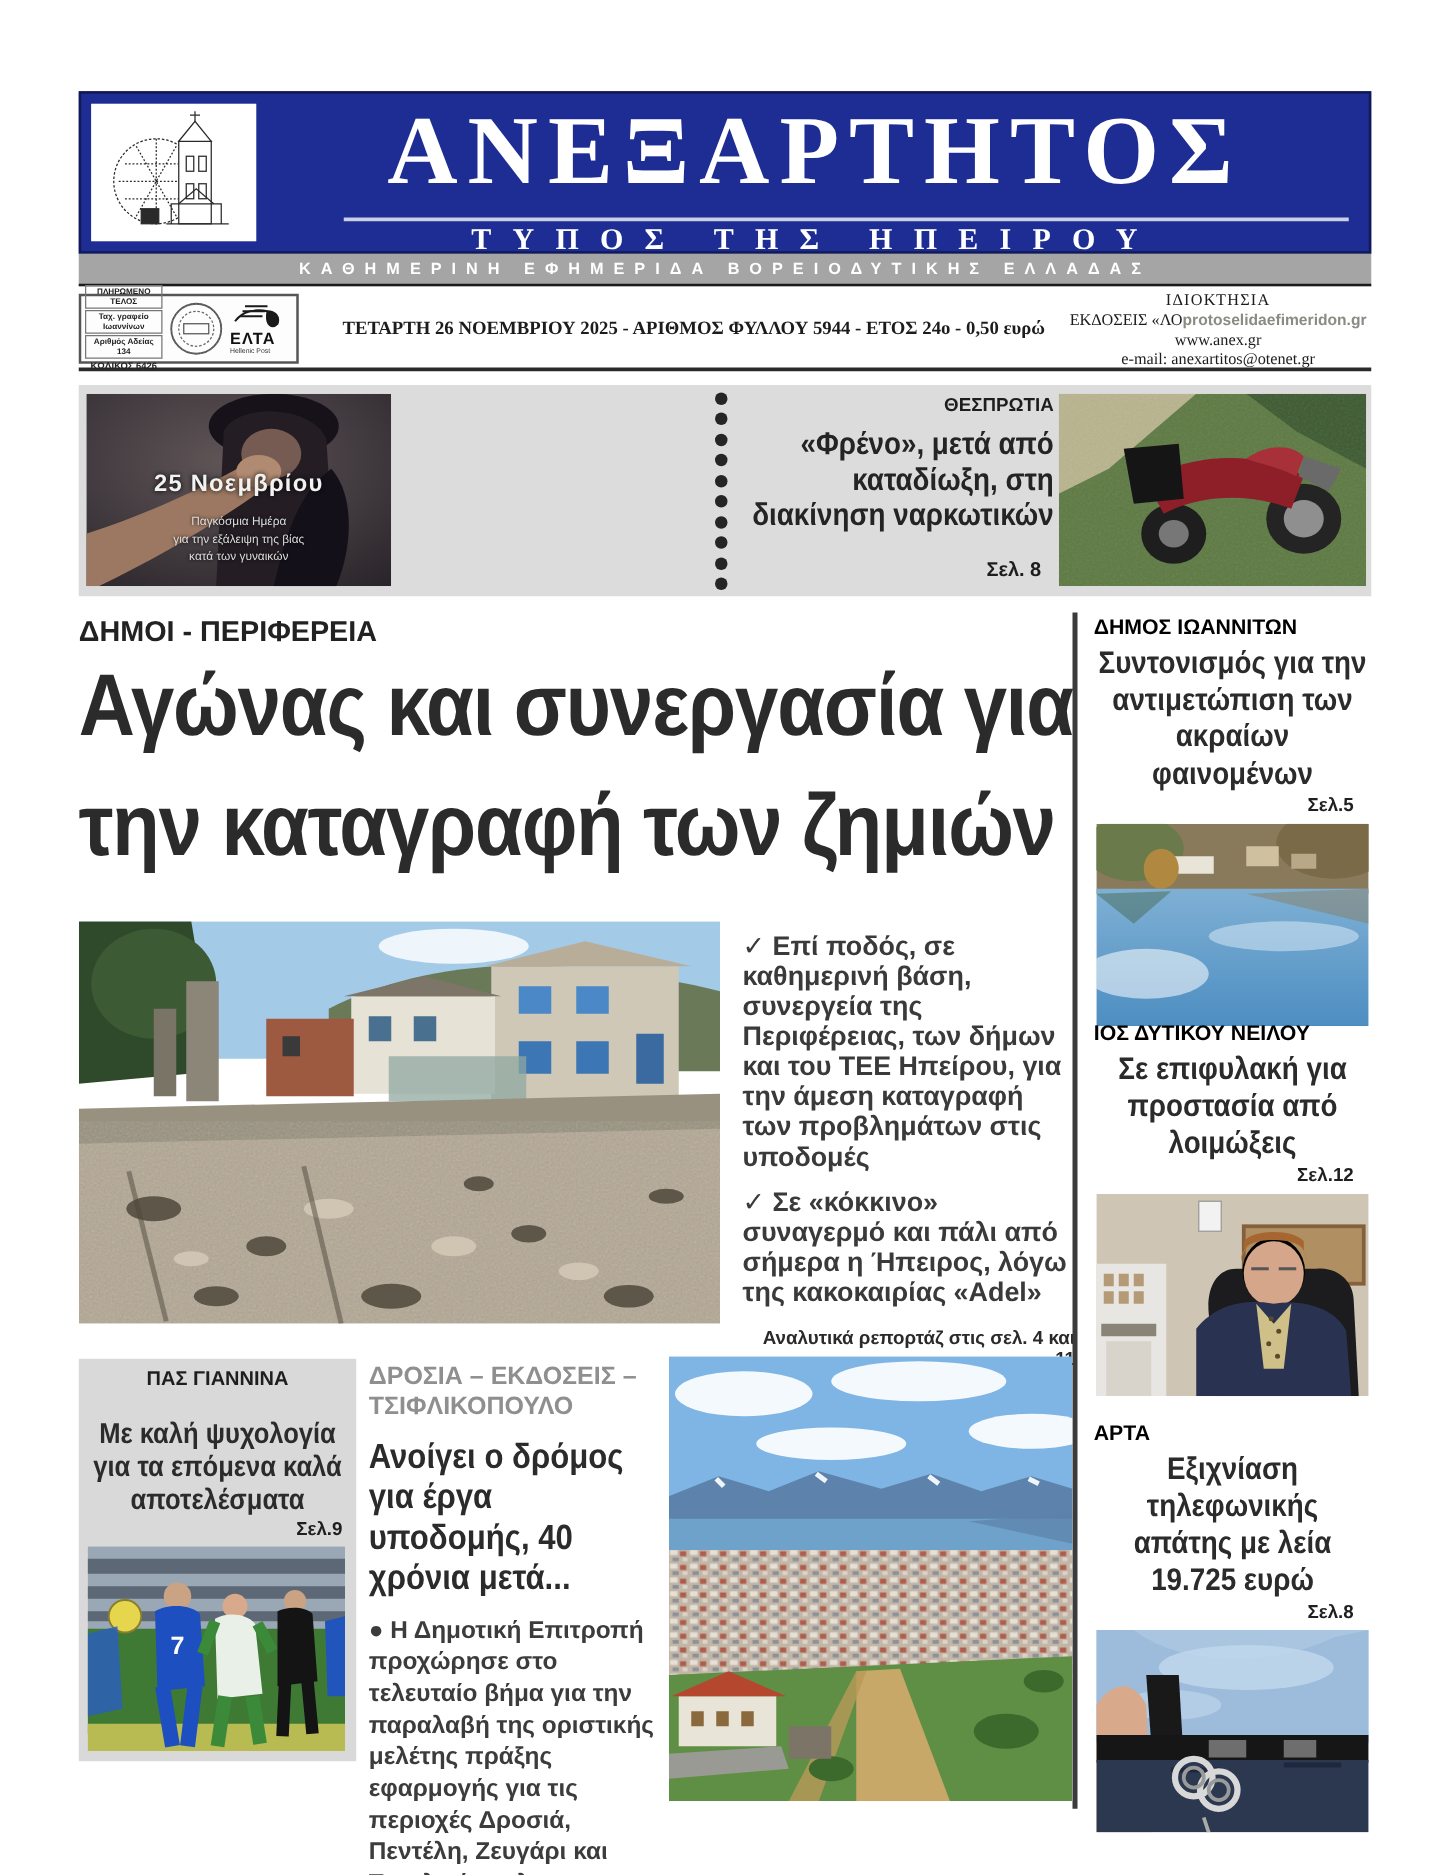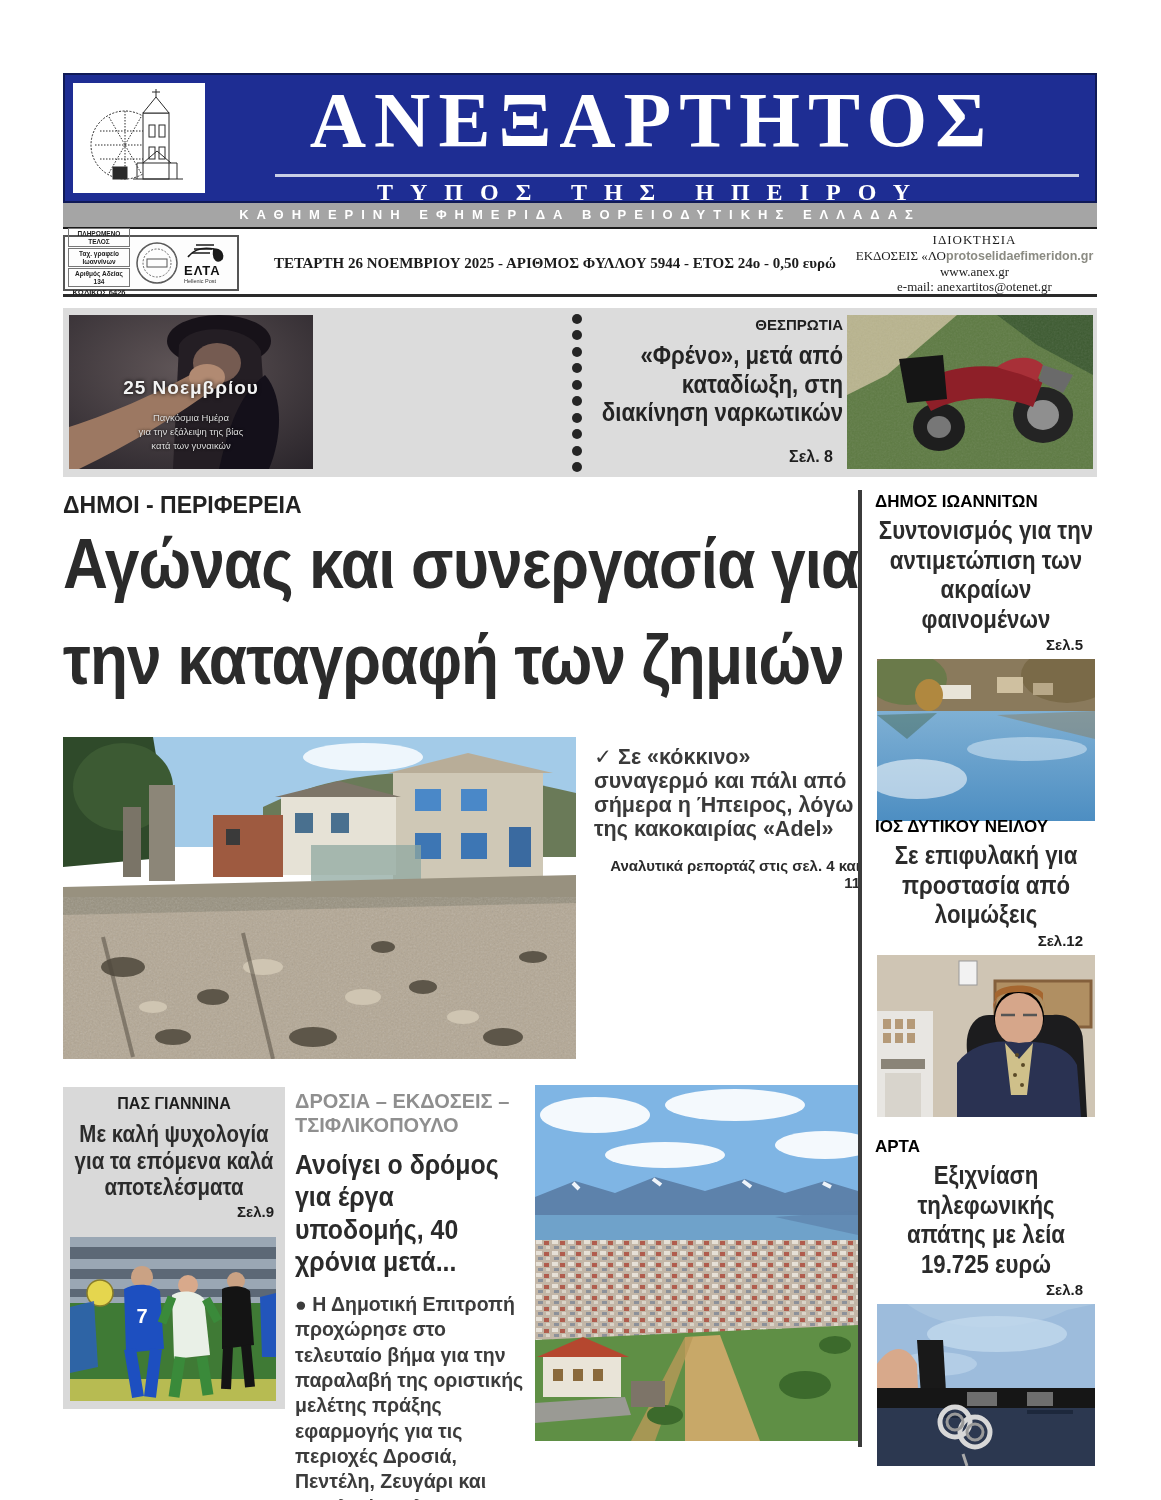--- a/index.html
+++ b/index.html
@@ -75,21 +75,21 @@
   .rc-headline{text-align:center;font-size:25px;font-weight:bold;color:#2b2b2b;line-height:1.18;margin-bottom:2px;}
   .rc-page{text-align:right;font-size:15px;font-weight:bold;color:#1f1f1f;margin-bottom:6px;padding-right:14px;}
   .rc-photo{width:218px;height:162px;overflow:hidden;margin:0 auto;}
 
   
   .sports{left:63px;top:1082px;width:222px;}
   .sports-title{text-align:center;font-family:"Liberation Serif","DejaVu Serif",serif;
       font-size:37px;font-weight:bold;color:#111;letter-spacing:1px;}
   .sports-box{margin-top:5px;background:#d9d9d9;height:322px;position:relative;padding:8px 7px 0 7px;box-sizing:border-box;}
   .sp-kicker{text-align:center;font-size:16px;font-weight:bold;color:#1e1e1e;}
-  .sp-headline{text-align:center;font-size:23px;font-weight:bold;color:#2b2b2b;line-height:1.16;margin-top:8px;}
+  .sp-headline{text-align:center;font-size:23px;font-weight:bold;color:#2b2b2b;line-height:1.16;margin-top:20px;}
   .sp-page{text-align:right;font-size:15px;font-weight:bold;padding-right:4px;margin-top:2px;}
   .sp-photo{position:absolute;left:7px;bottom:8px;width:206px;height:164px;overflow:hidden;}
 
   
   .infra{left:295px;top:1090px;width:234px;}
   .infra-kicker{font-size:20px;font-weight:bold;color:#8f8f8f;line-height:1.18;}
   .infra-headline{font-size:28px;font-weight:bold;color:#2b2b2b;line-height:1.15;margin-top:12px;}
   .infra-bullet{font-size:19.5px;font-weight:bold;color:#3c3c3c;line-height:1.3;margin-top:14px;}
 
   .aerial-photo{left:535px;top:1085px;width:323px;height:356px;overflow:hidden;}
@@ -297,20 +297,21 @@
         <ellipse cx="200" cy="230" rx="20" ry="8"></ellipse>
           <ellipse cx="300" cy="260" rx="18" ry="8"></ellipse>
         <ellipse cx="90" cy="270" rx="14" ry="6"></ellipse>
           <ellipse cx="400" cy="280" rx="16" ry="7"></ellipse>
       </g>
       <path d="M40 200 L70 320 M180 196 L210 322" stroke="#4f483d" stroke-width="4" opacity="0.5"></path>
     </svg>
   </div>
 
   <div class="abs main-bullets">
+    <p class="mb-item">✓ Επί ποδός, σε καθημερινή βάση, συνεργεία της Περιφέρειας, των δήμων και του ΤΕΕ Ηπείρου, για την άμεση καταγραφή των προβλημάτων στις υποδομές</p>
     <p class="mb-item">✓ Σε «κόκκινο» συναγερμό και πάλι από σήμερα η Ήπειρος, λόγω της κακοκαιρίας «Adel»</p>
     <div class="mb-note">Αναλυτικά ρεπορτάζ στις σελ. 4 και 11</div>
   </div>
 
   <div class="abs divider-v"></div>
 
   <div class="abs rc-story" style="top:492px">
     <div class="rc-kicker">ΔΗΜΟΣ ΙΩΑΝΝΙΤΩΝ</div>
     <div class="rc-headline">
         <span class="cond">Συντονισμός για την αντιμετώπιση των ακραίων φαινομένων</span>

